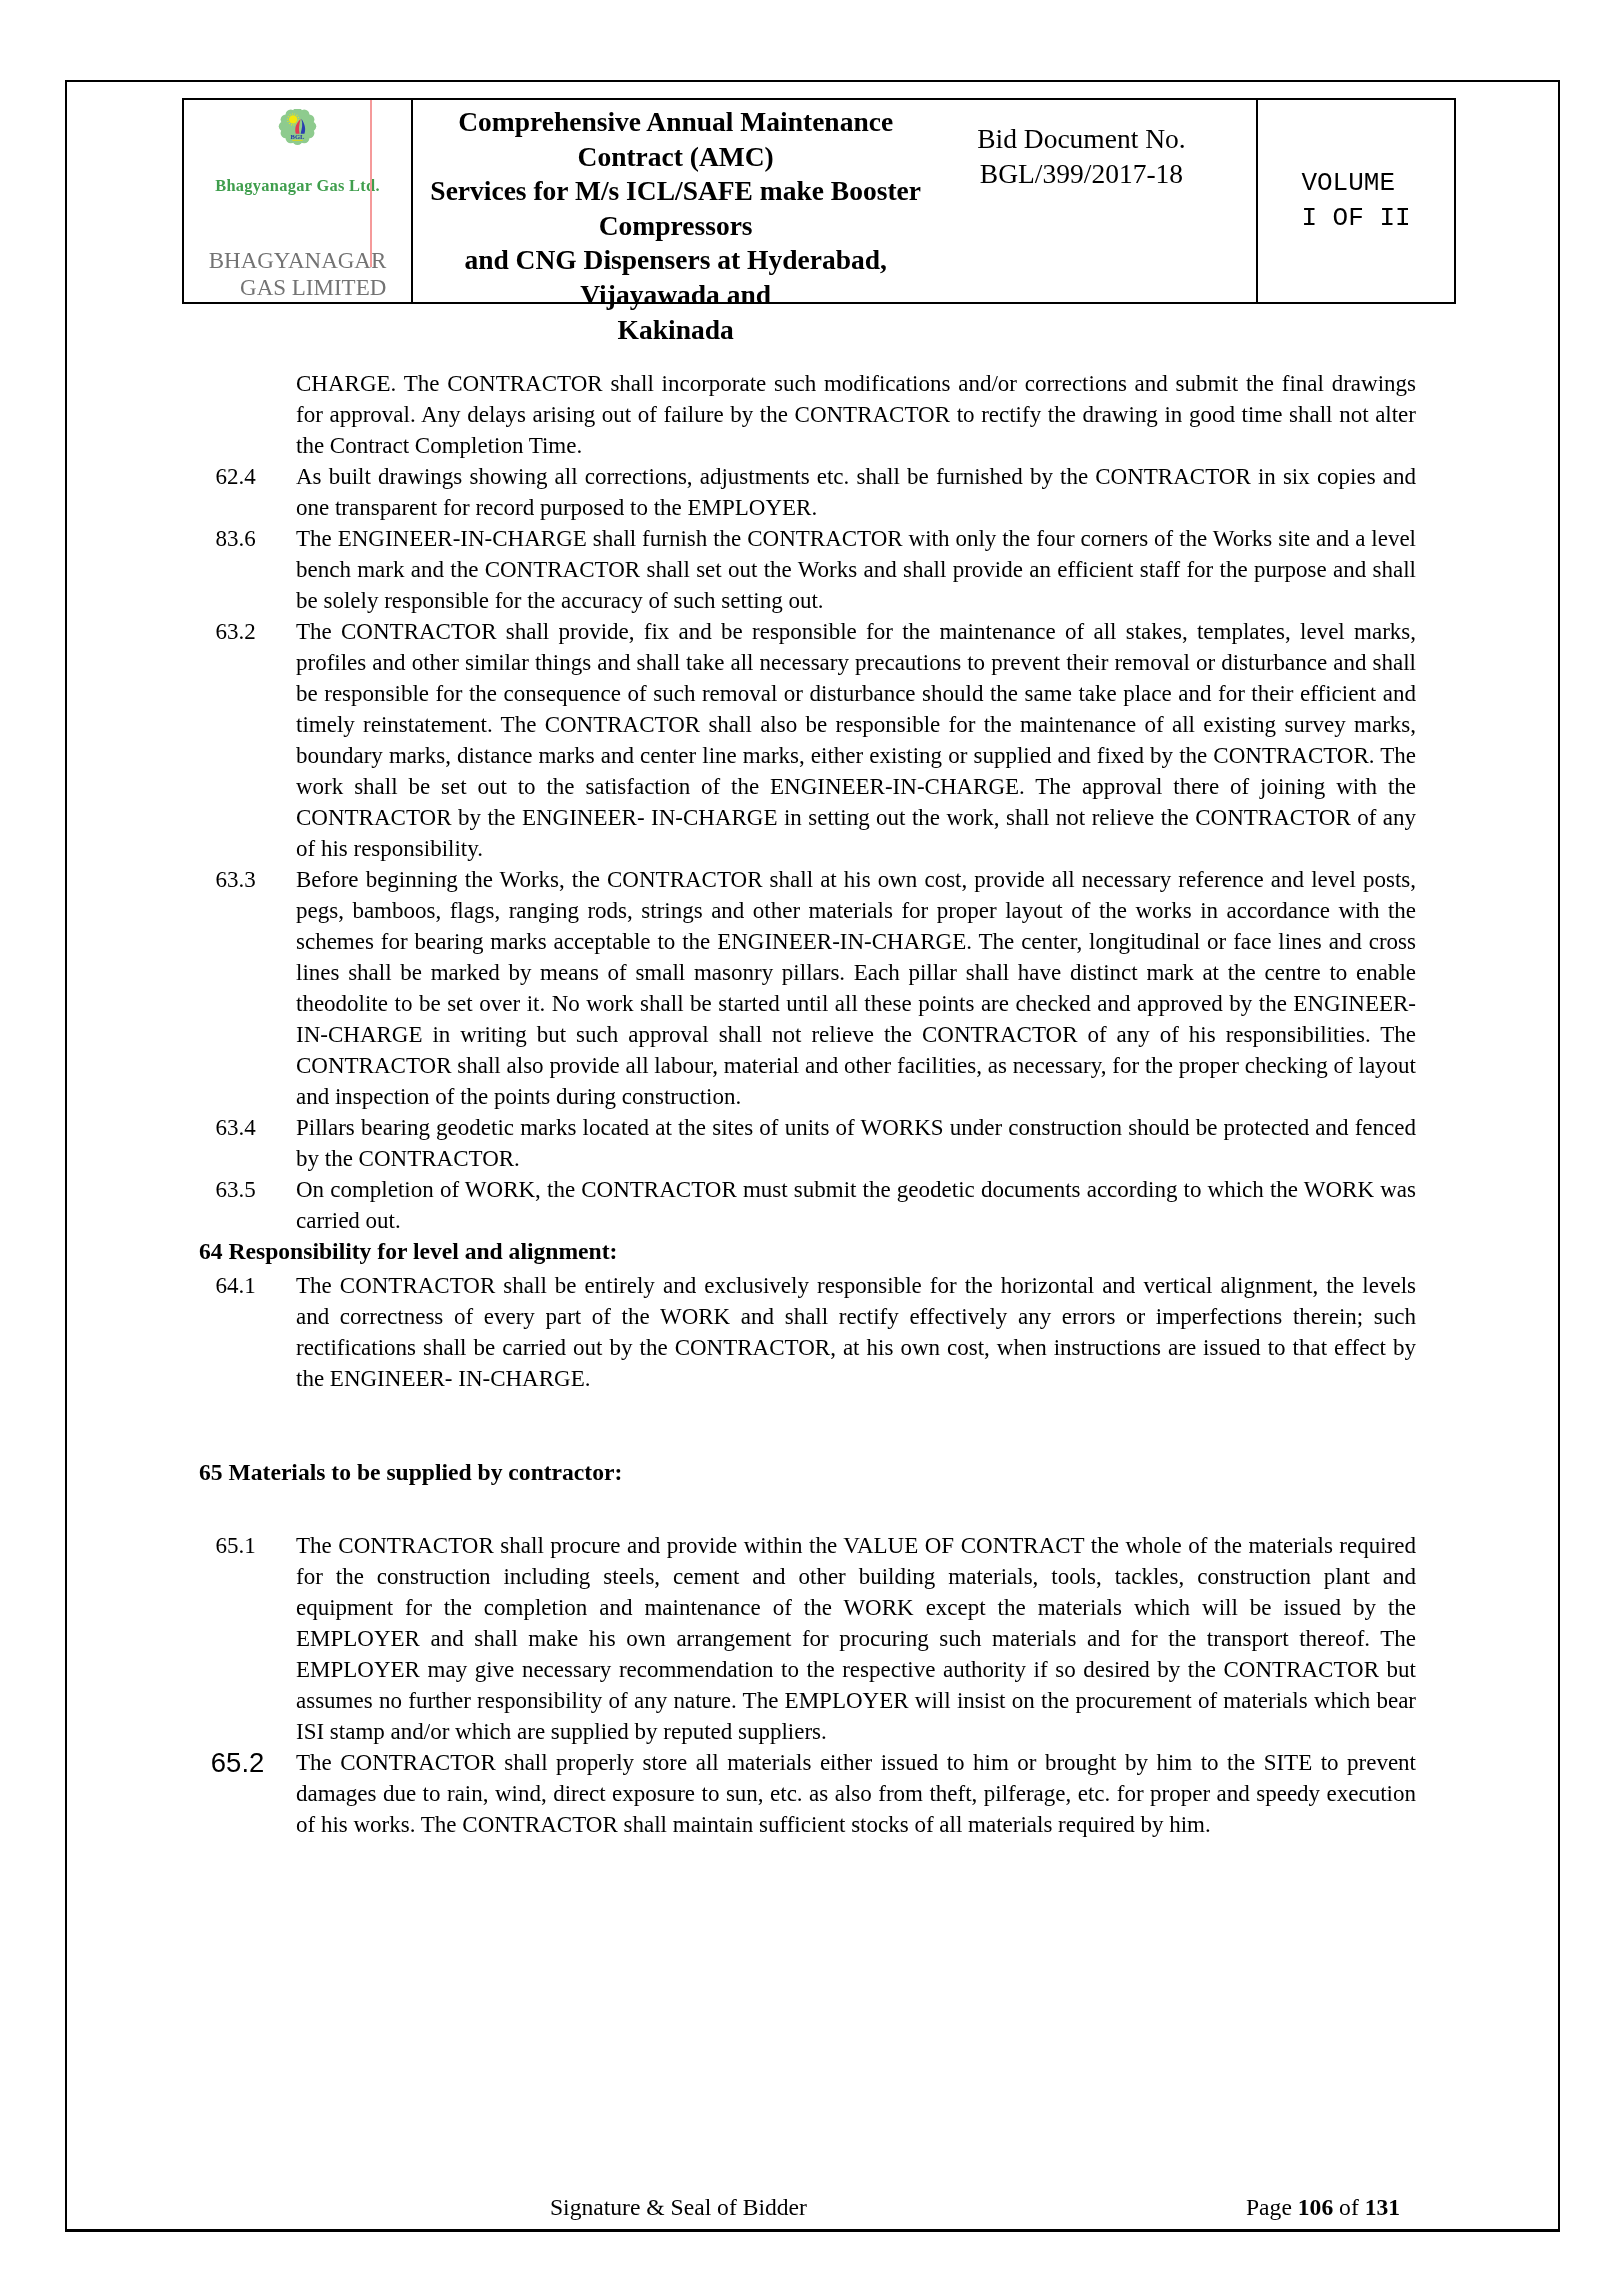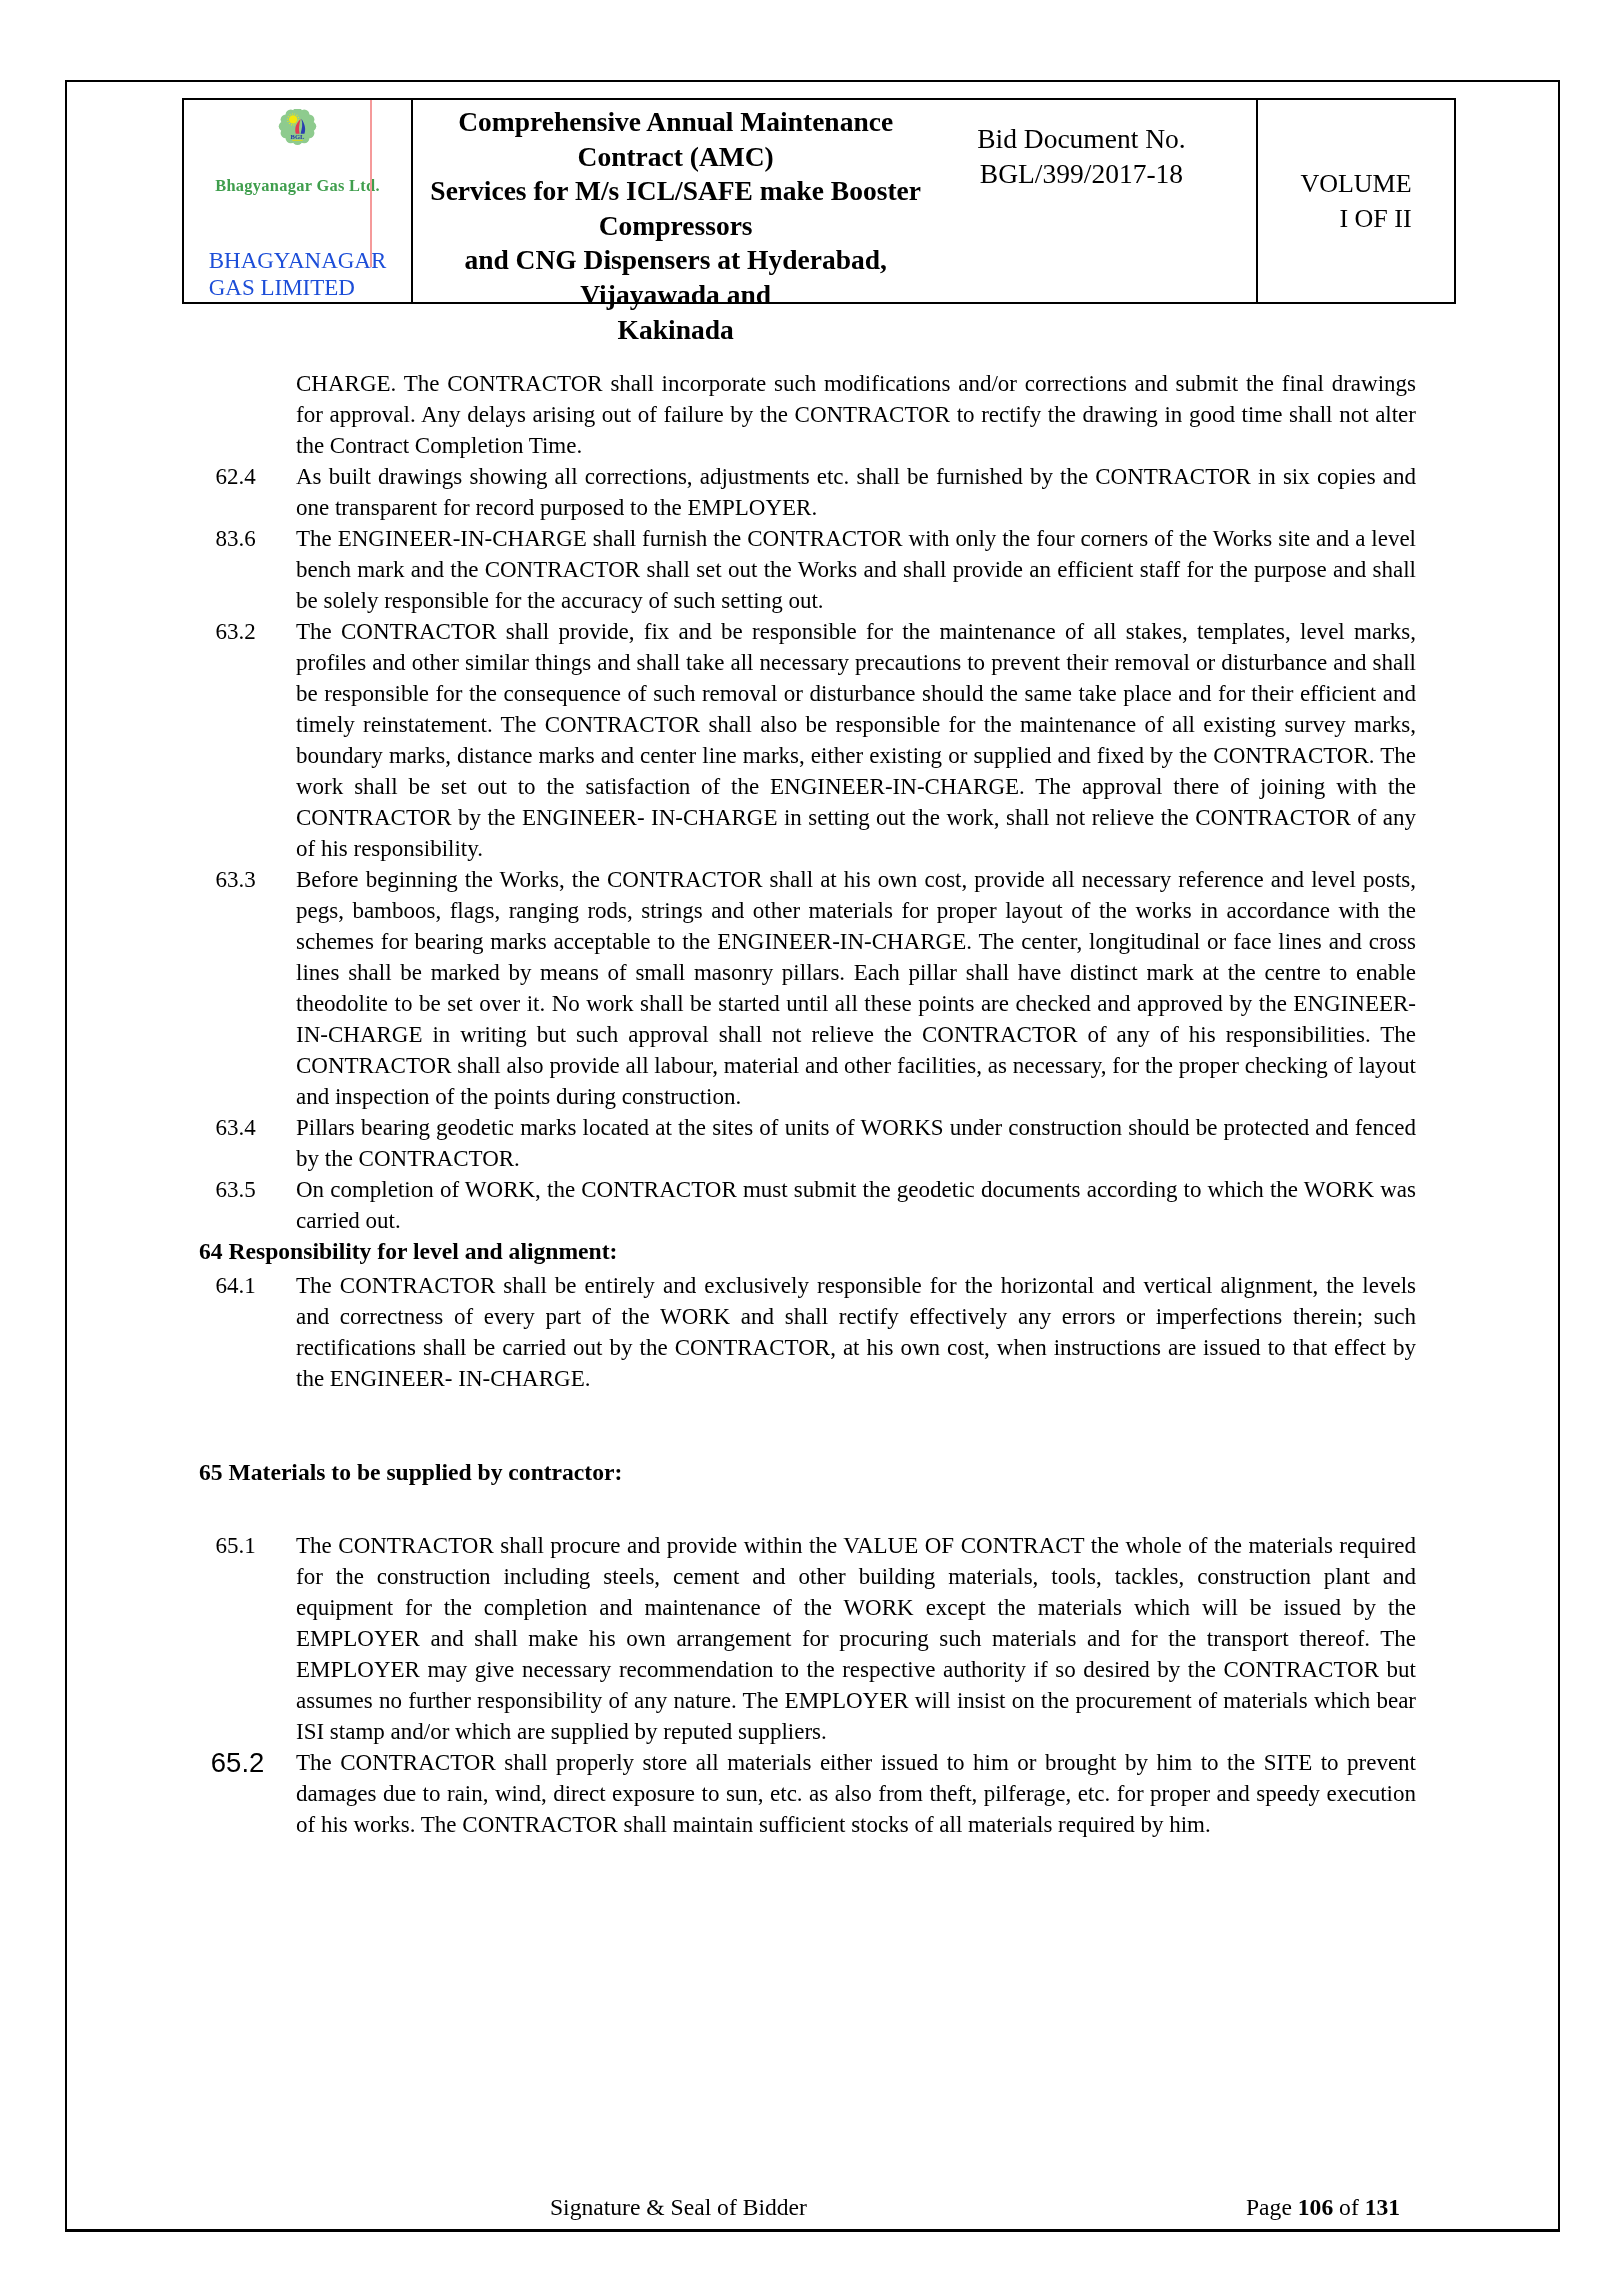--- a/index.html
+++ b/index.html
@@ -39,44 +39,45 @@
     width:2px;height:167px;
     background:#f59a9a;
   }
   .logo-caption{
     font-size:16.4px;font-weight:bold;color:#3f9e4d;
     margin-top:-3.9px;letter-spacing:0.3px;
   }
   .org-name{
     margin-top:19px;
     font-size:23px;line-height:1.2;
-    text-align:left;color:#1d4ed8;
+    text-align:right;color:#737373;
     white-space:pre-line;
   }
   .title-cell{
     flex:1;
     display:flex;flex-direction:row;justify-content:center;
     text-align:center;
     padding:5.2px 15.7px;box-sizing:border-box;
   }
   .contract-title{
     font-weight:bold;font-size:27.5px;line-height:1.26;
     white-space:pre-line;
   }
   .bid-doc{
     font-weight:normal;font-size:27.5px;line-height:1.26;
     margin-top:17px;
   }
   .volume-cell{
     width:196px;flex:0 0 196px;
     border-left:2px solid #000;
     display:flex;align-items:center;justify-content:center;
-    text-align:right;
+    text-align:left;
     font-size:26px;line-height:1.35;
     white-space:pre-line;
+    font-family:Liberation Mono, monospace;
   }
   
   .doc-body{
     position:absolute;
     left:132px;top:286px;
     width:1217px;
   }
   .clause{display:flex;}
   .clause .num{
     flex:0 0 97px;

